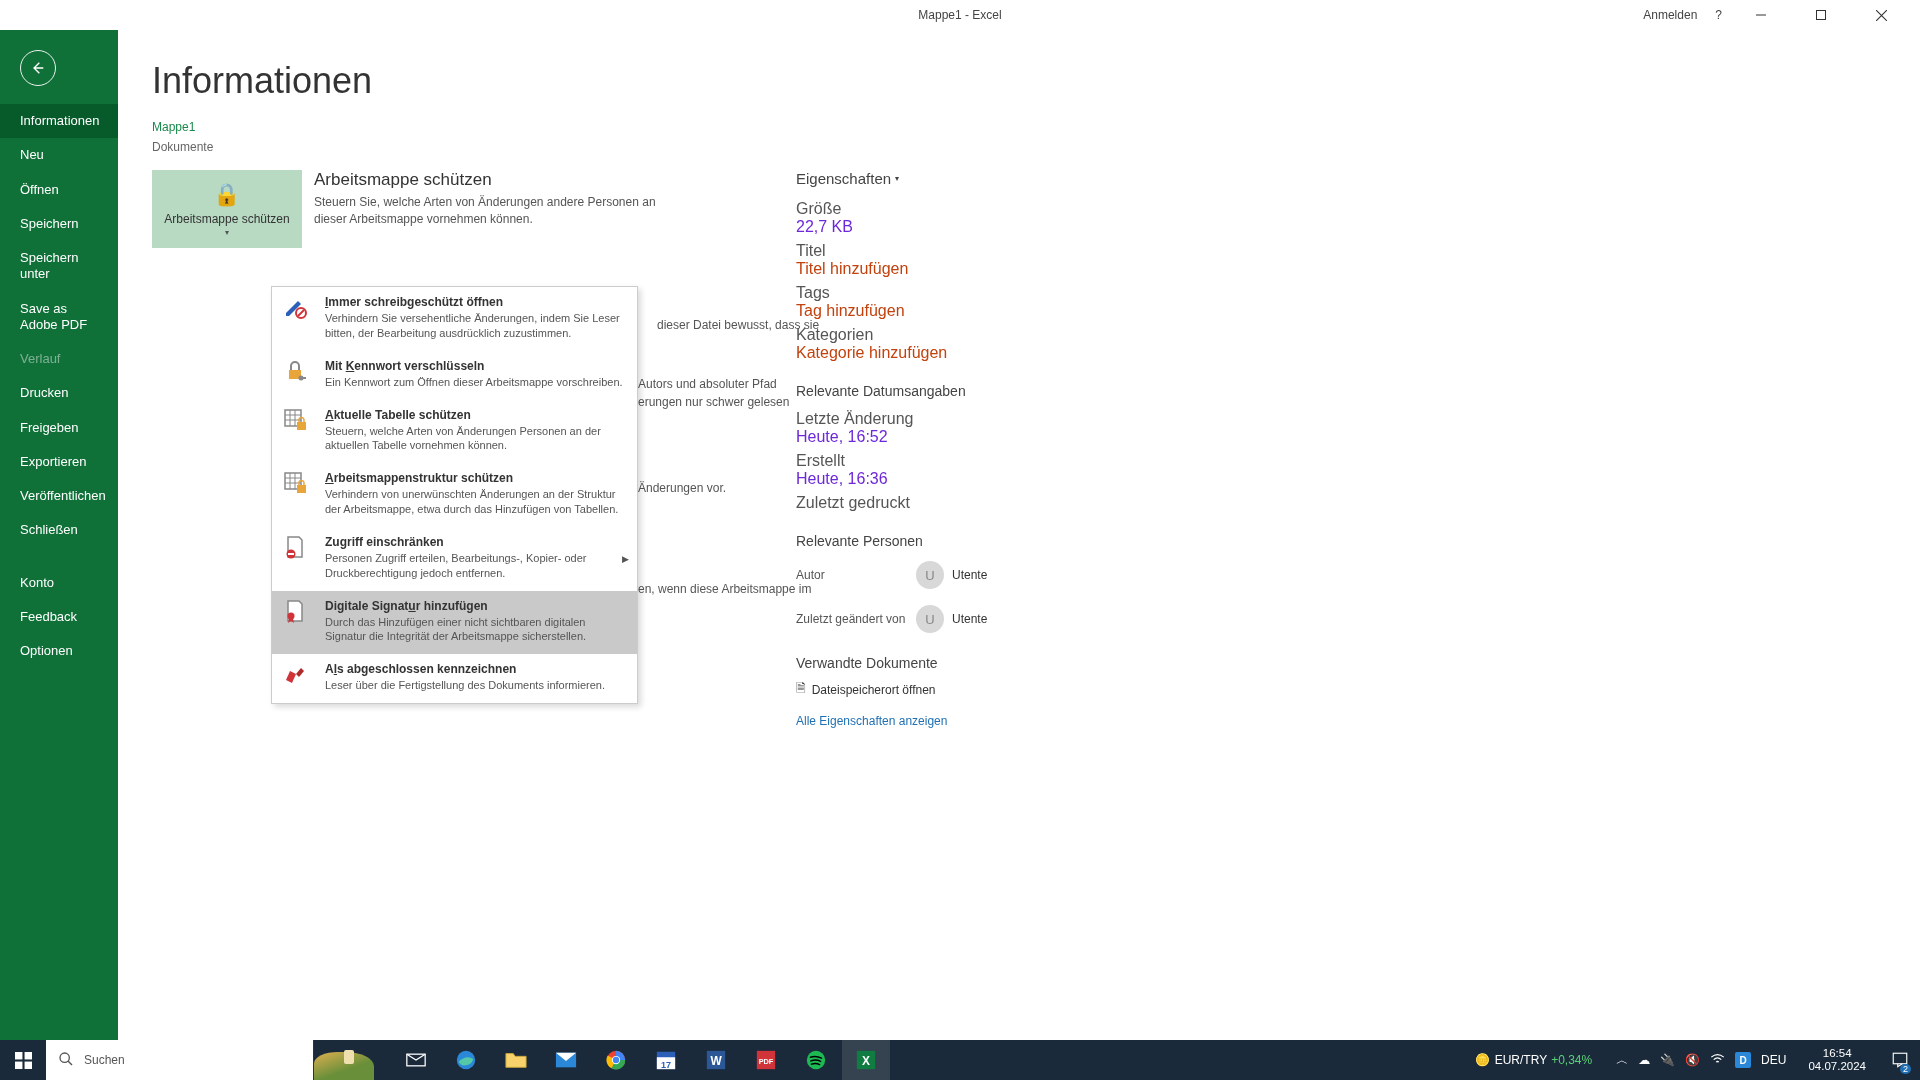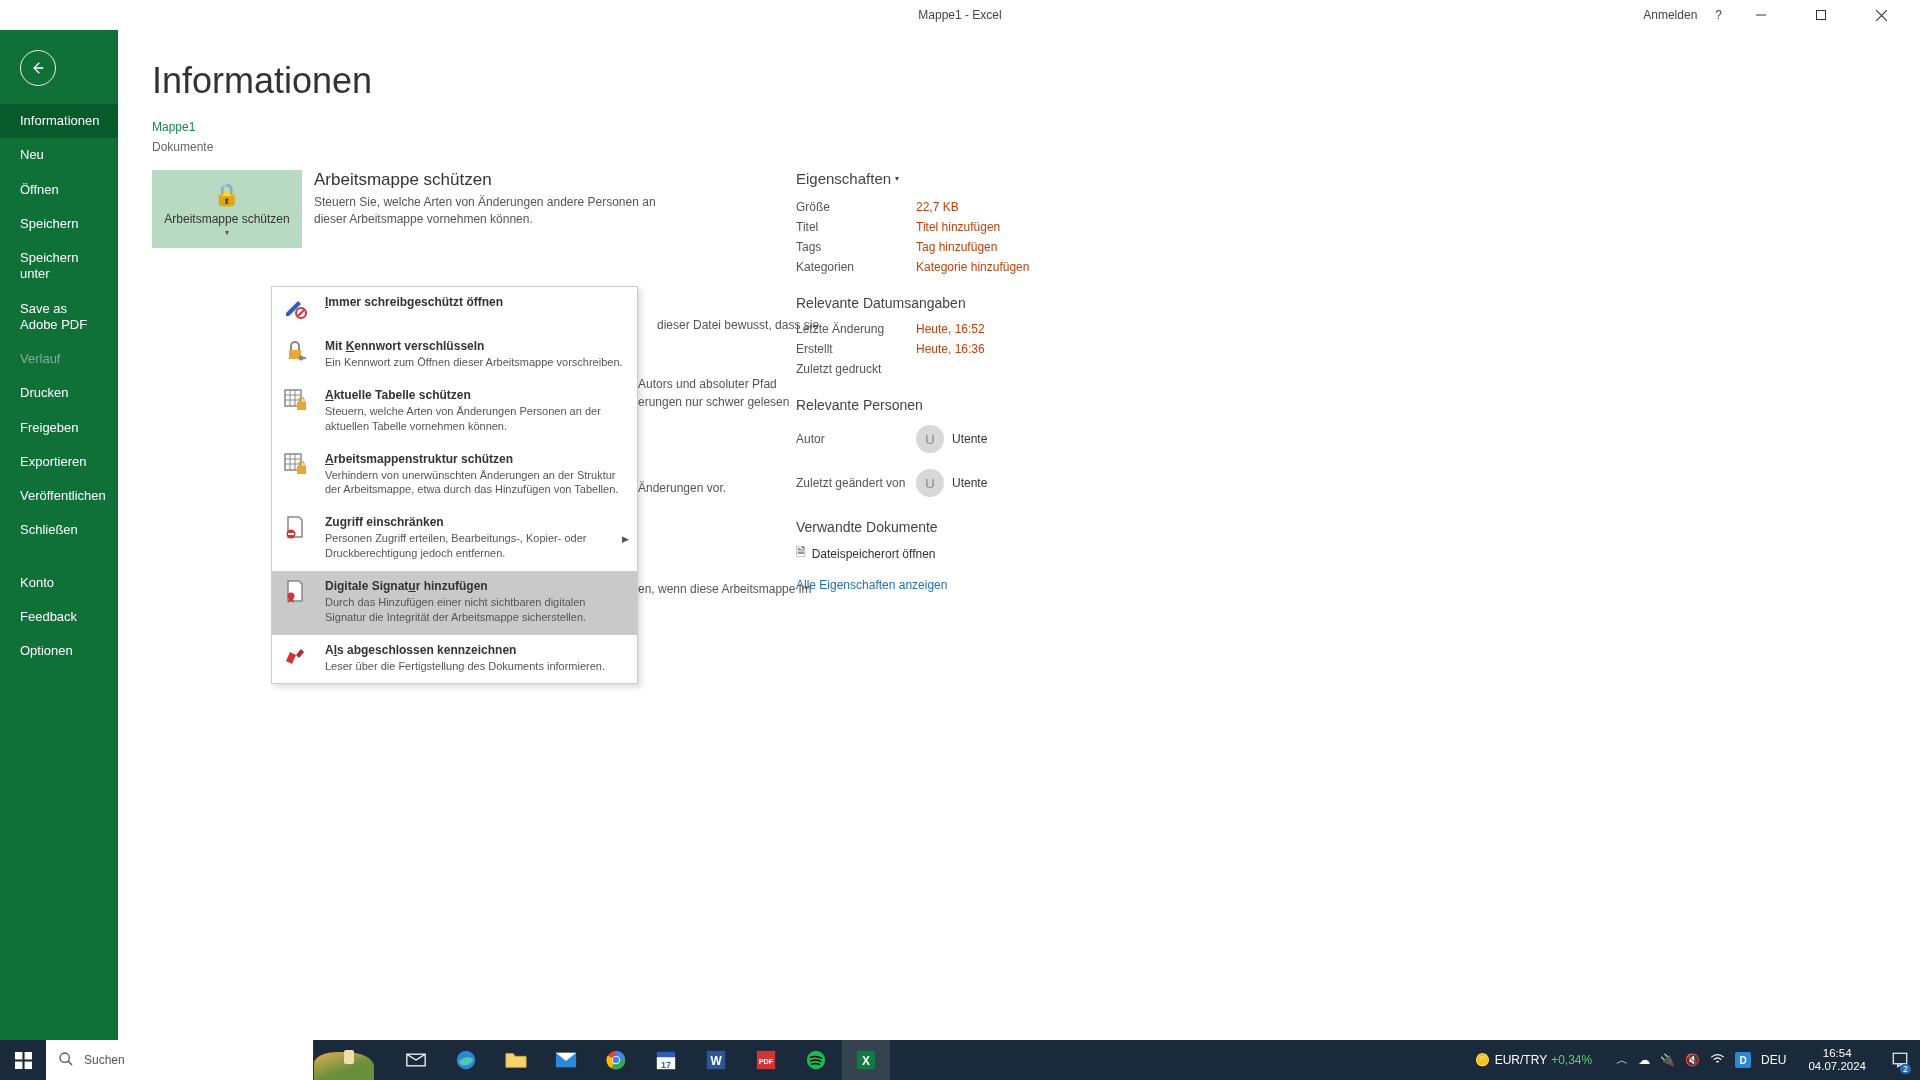--- a/index.html
+++ b/index.html
@@ -48,23 +48,23 @@
 .menu-item.highlight { background: #c9c9c9; }
 .menu-icon { width: 26px; height: 26px; flex-shrink: 0; display: flex; align-items: flex-start; justify-content: center; font-size: 20px; }
 .menu-icon svg { width: 24px; height: 24px; }
 .menu-text-wrap { flex: 1; }
 .menu-title { font-size: 12px; color: #333; font-weight: 600; }
 .menu-desc { font-size: 11px; color: #555; line-height: 1.35; margin-top: 2px; }
 .submenu-arrow { position: absolute; right: 8px; top: 50%; transform: translateY(-50%); font-size: 9px; color: #555; }
 
 
 .props-header { font-size: 15px; color: #444; margin-bottom: 10px; display: flex; align-items: center; gap: 4px; }
-.prop-row { display: flex; font-size: 12px; padding: 3px 0; }
+.prop-row { display: flex; font-size: 16px; padding: 3px 0; flex-direction: column; }
 .prop-label { width: 120px; color: #555; }
-.prop-value { color: #c2410c; }
+.prop-value { color: #6d28d9; }
 .prop-placeholder { color: #c2410c; }
 .section-sub { font-size: 14px; color: #444; margin: 18px 0 8px 0; }
 .person-row { display: flex; align-items: center; gap: 8px; font-size: 12px; color: #333; margin: 4px 0; }
 .avatar { width: 28px; height: 28px; border-radius: 50%; background: #d8d8d8; display: flex; align-items: center; justify-content: center; color: #888; font-size: 13px; }
 .link { color: #1f6fb2; font-size: 12px; cursor: pointer; margin-top: 8px; display: inline-block; }
 .file-loc { display: flex; gap: 6px; align-items: center; font-size: 12px; color: #333; margin: 8px 0 6px 0; }
 
 
 .taskbar { height: 40px; background: #1a2a3a; display: flex; align-items: center; color: #fff; font-size: 12px; }
 .start-btn { width: 46px; height: 40px; display: flex; align-items: center; justify-content: center; }
@@ -238,20 +238,21 @@
         <div class="menu-item">
           <div class="menu-icon">
             <svg viewBox="0 0 24 24">
               <path d="M3 18 L15 6 L18 9 L6 21 L3 21 Z" fill="#2b5fb8"></path>
               <circle cx="18" cy="18" r="5" fill="none" stroke="#d13438" stroke-width="2"></circle>
               <path d="M15 21 L21 15" stroke="#d13438" stroke-width="2"></path>
             </svg>
           </div>
           <div class="menu-text-wrap">
             <div class="menu-title"><u class="accesskey">I</u>mmer schreibgeschützt öffnen</div>
+            <div class="menu-desc">Verhindern Sie versehentliche Änderungen, indem Sie Leser bitten, der Bearbeitung ausdrücklich zuzustimmen.</div>
           </div>
         </div>
         <div class="menu-item">
           <div class="menu-icon">
             <svg viewBox="0 0 24 24">
               <rect x="6" y="11" width="12" height="9" fill="#e8a53a"></rect>
               <path d="M8 11 V7 a4 4 0 0 1 8 0 V11" fill="none" stroke="#888" stroke-width="2"></path>
               <circle cx="18" cy="19" r="2.5" fill="#888"></circle>
               <path d="M20 19 H23" stroke="#888" stroke-width="2"></path>
             </svg>

